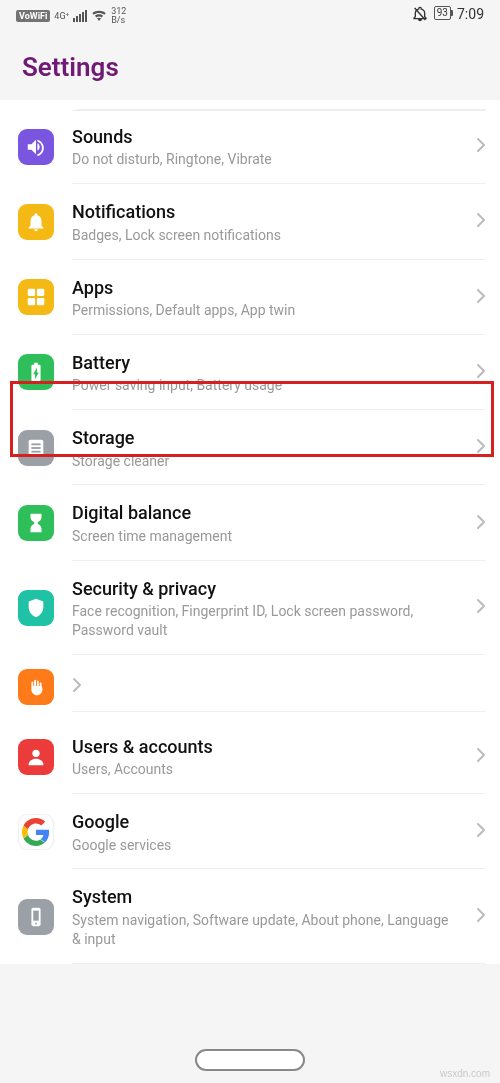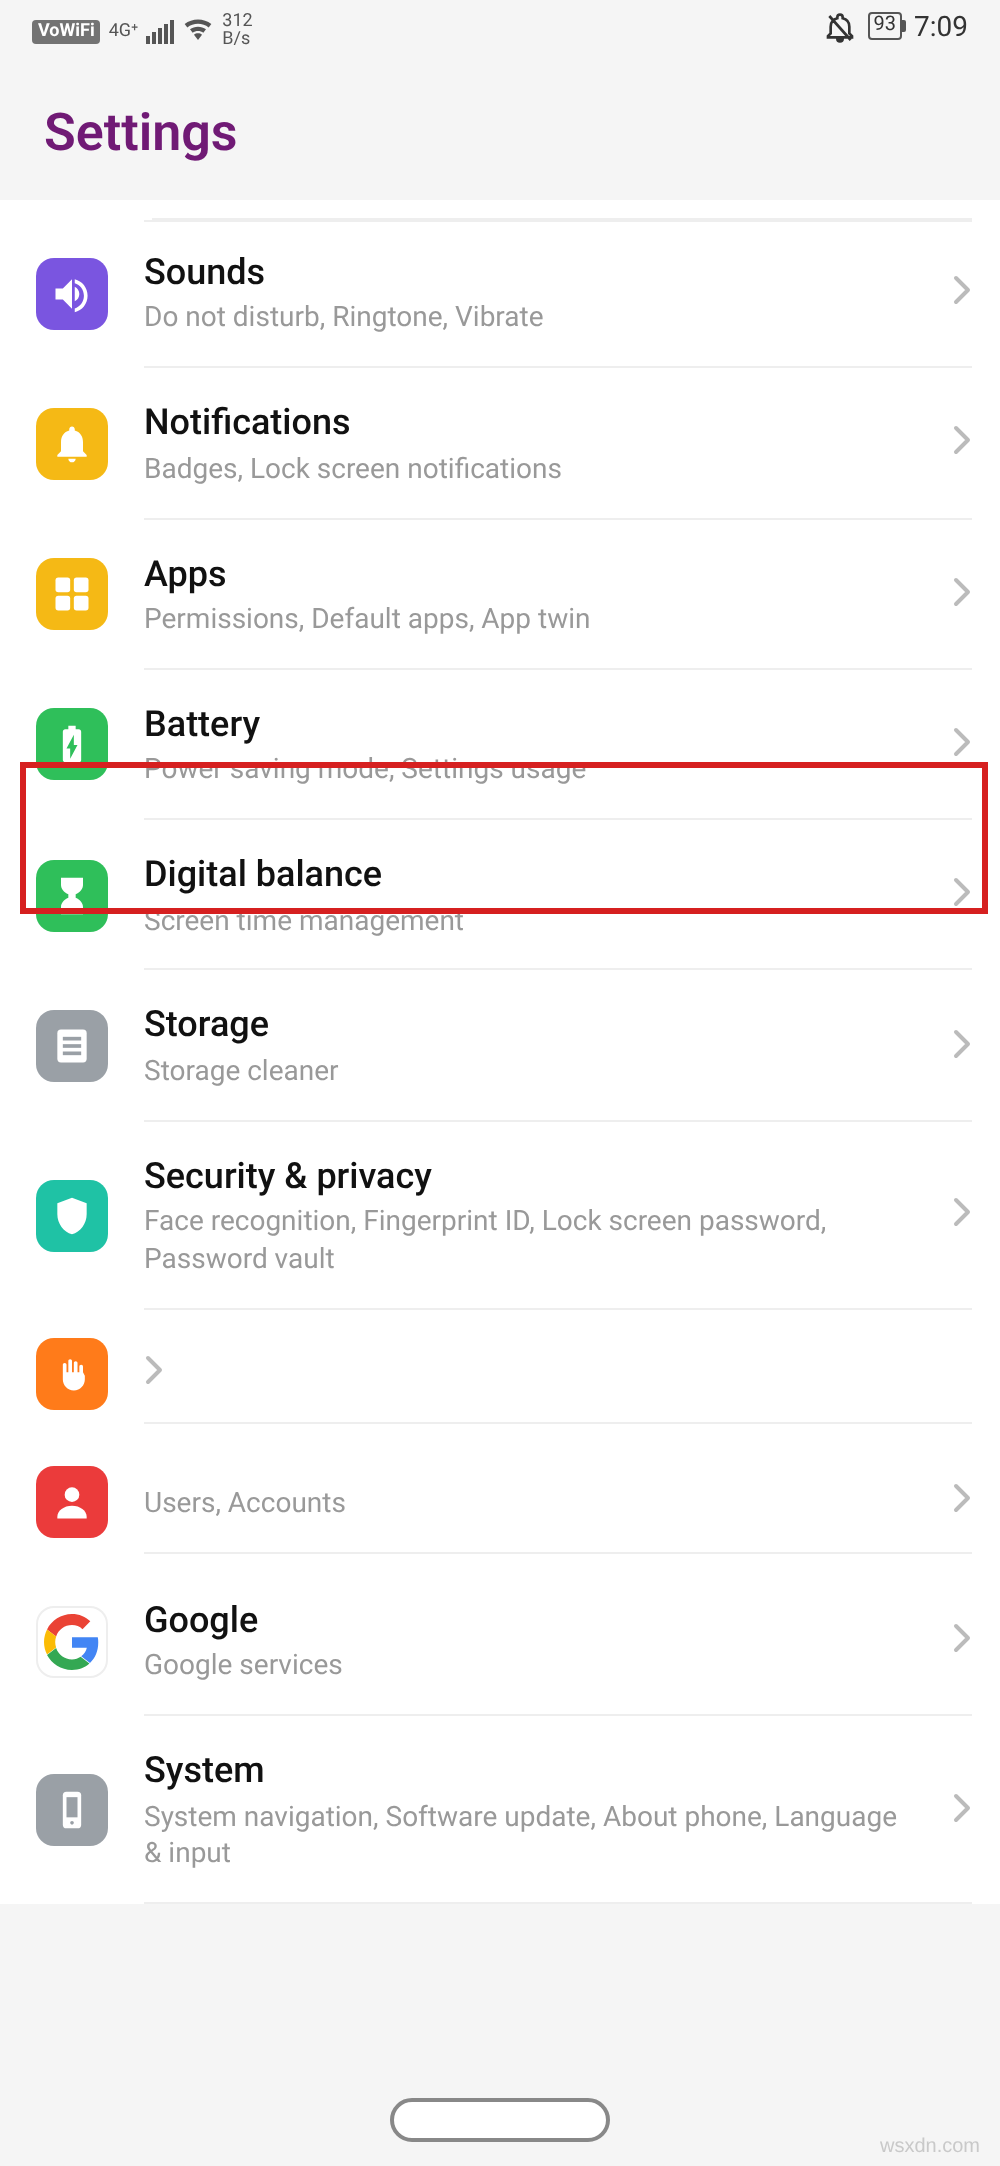--- a/index.html
+++ b/index.html
@@ -227,39 +227,21 @@
   </div>
       <div class="row">
     <div class="icon-box" style="background:#2fbf5a;">
       <svg width="22" height="22" viewBox="0 0 24 24">
             <path fill="#fff" d="M15.7 4H14V2h-4v2H8.3C7.6 4 7 4.6 7 5.3v15.3c0 .8.6 1.4 1.3 1.4h7.3c.8 0 1.4-.6 1.4-1.3V5.3c0-.7-.6-1.3-1.3-1.3zM11 20v-5.5H9L13 7v5.5h2L11 20z"></path>
           </svg>
     </div>
     <div class="row-inner">
       <div class="text-col">
         <div class="row-title">Battery</div>
-        <div class="row-sub">Power saving mode, Settings usage</div>
-      </div>
-      <span class="chevron">
-        <svg width="10" height="16" viewBox="0 0 10 16">
-              <path d="M2 2l6 6-6 6" stroke="#bbb" stroke-width="2" fill="none" stroke-linecap="round" stroke-linejoin="round"></path>
-            </svg>
-      </span>
-    </div>
-  </div>
-      <div class="row">
-    <div class="icon-box" style="background:#2fbf5a;">
-      <svg width="22" height="22" viewBox="0 0 24 24">
-            <path fill="#fff" d="M6 2h12v4c0 2-1.5 4-4 5v2c2.5 1 4 3 4 5v4H6v-4c0-2 1.5-4 4-5v-2c-2.5-1-4-3-4-5V2z"></path>
-          </svg>
-    </div>
-    <div class="row-inner">
-      <div class="text-col">
-        <div class="row-title">Digital balance</div>
-        <div class="row-sub">Screen time management</div>
+        <div class="row-sub">Power saving input, Battery usage</div>
       </div>
       <span class="chevron">
         <svg width="10" height="16" viewBox="0 0 10 16">
               <path d="M2 2l6 6-6 6" stroke="#bbb" stroke-width="2" fill="none" stroke-linecap="round" stroke-linejoin="round"></path>
             </svg>
       </span>
     </div>
   </div>
       <div class="row">
     <div class="icon-box" style="background:#9aa0a6;">
@@ -276,20 +258,38 @@
         <div class="row-sub">Storage cleaner</div>
       </div>
       <span class="chevron">
         <svg width="10" height="16" viewBox="0 0 10 16">
               <path d="M2 2l6 6-6 6" stroke="#bbb" stroke-width="2" fill="none" stroke-linecap="round" stroke-linejoin="round"></path>
             </svg>
       </span>
     </div>
   </div>
       <div class="row">
+    <div class="icon-box" style="background:#2fbf5a;">
+      <svg width="22" height="22" viewBox="0 0 24 24">
+            <path fill="#fff" d="M6 2h12v4c0 2-1.5 4-4 5v2c2.5 1 4 3 4 5v4H6v-4c0-2 1.5-4 4-5v-2c-2.5-1-4-3-4-5V2z"></path>
+          </svg>
+    </div>
+    <div class="row-inner">
+      <div class="text-col">
+        <div class="row-title">Digital balance</div>
+        <div class="row-sub">Screen time management</div>
+      </div>
+      <span class="chevron">
+        <svg width="10" height="16" viewBox="0 0 10 16">
+              <path d="M2 2l6 6-6 6" stroke="#bbb" stroke-width="2" fill="none" stroke-linecap="round" stroke-linejoin="round"></path>
+            </svg>
+      </span>
+    </div>
+  </div>
+      <div class="row">
     <div class="icon-box" style="background:#1fc2a5;">
       <svg width="22" height="22" viewBox="0 0 24 24">
             <path fill="#fff" d="M12 2l8 3v6c0 5-3.4 9.7-8 11-4.6-1.3-8-6-8-11V5l8-3zm-2 14l-3-3 1.4-1.4L10 13.2l5.6-5.6L17 9l-7 7z"></path>
           </svg>
     </div>
     <div class="row-inner">
       <div class="text-col">
         <div class="row-title">Security &amp; privacy</div>
         <div class="row-sub">Face recognition, Fingerprint ID, Lock screen password, Password vault</div>
       </div>
@@ -318,20 +318,21 @@
   </div>
       <div class="row">
     <div class="icon-box" style="background:#eb3b3b;">
       <svg width="22" height="22" viewBox="0 0 24 24">
             <circle cx="12" cy="8" r="4" fill="#fff"></circle>
             <path fill="#fff" d="M4 20c0-3.3 3.6-6 8-6s8 2.7 8 6v1H4v-1z"></path>
           </svg>
     </div>
     <div class="row-inner">
       <div class="text-col">
+        <div class="row-title">Users &amp; accounts</div>
         <div class="row-sub">Users, Accounts</div>
       </div>
       <span class="chevron">
         <svg width="10" height="16" viewBox="0 0 10 16">
               <path d="M2 2l6 6-6 6" stroke="#bbb" stroke-width="2" fill="none" stroke-linecap="round" stroke-linejoin="round"></path>
             </svg>
       </span>
     </div>
   </div>
       <div class="row">

